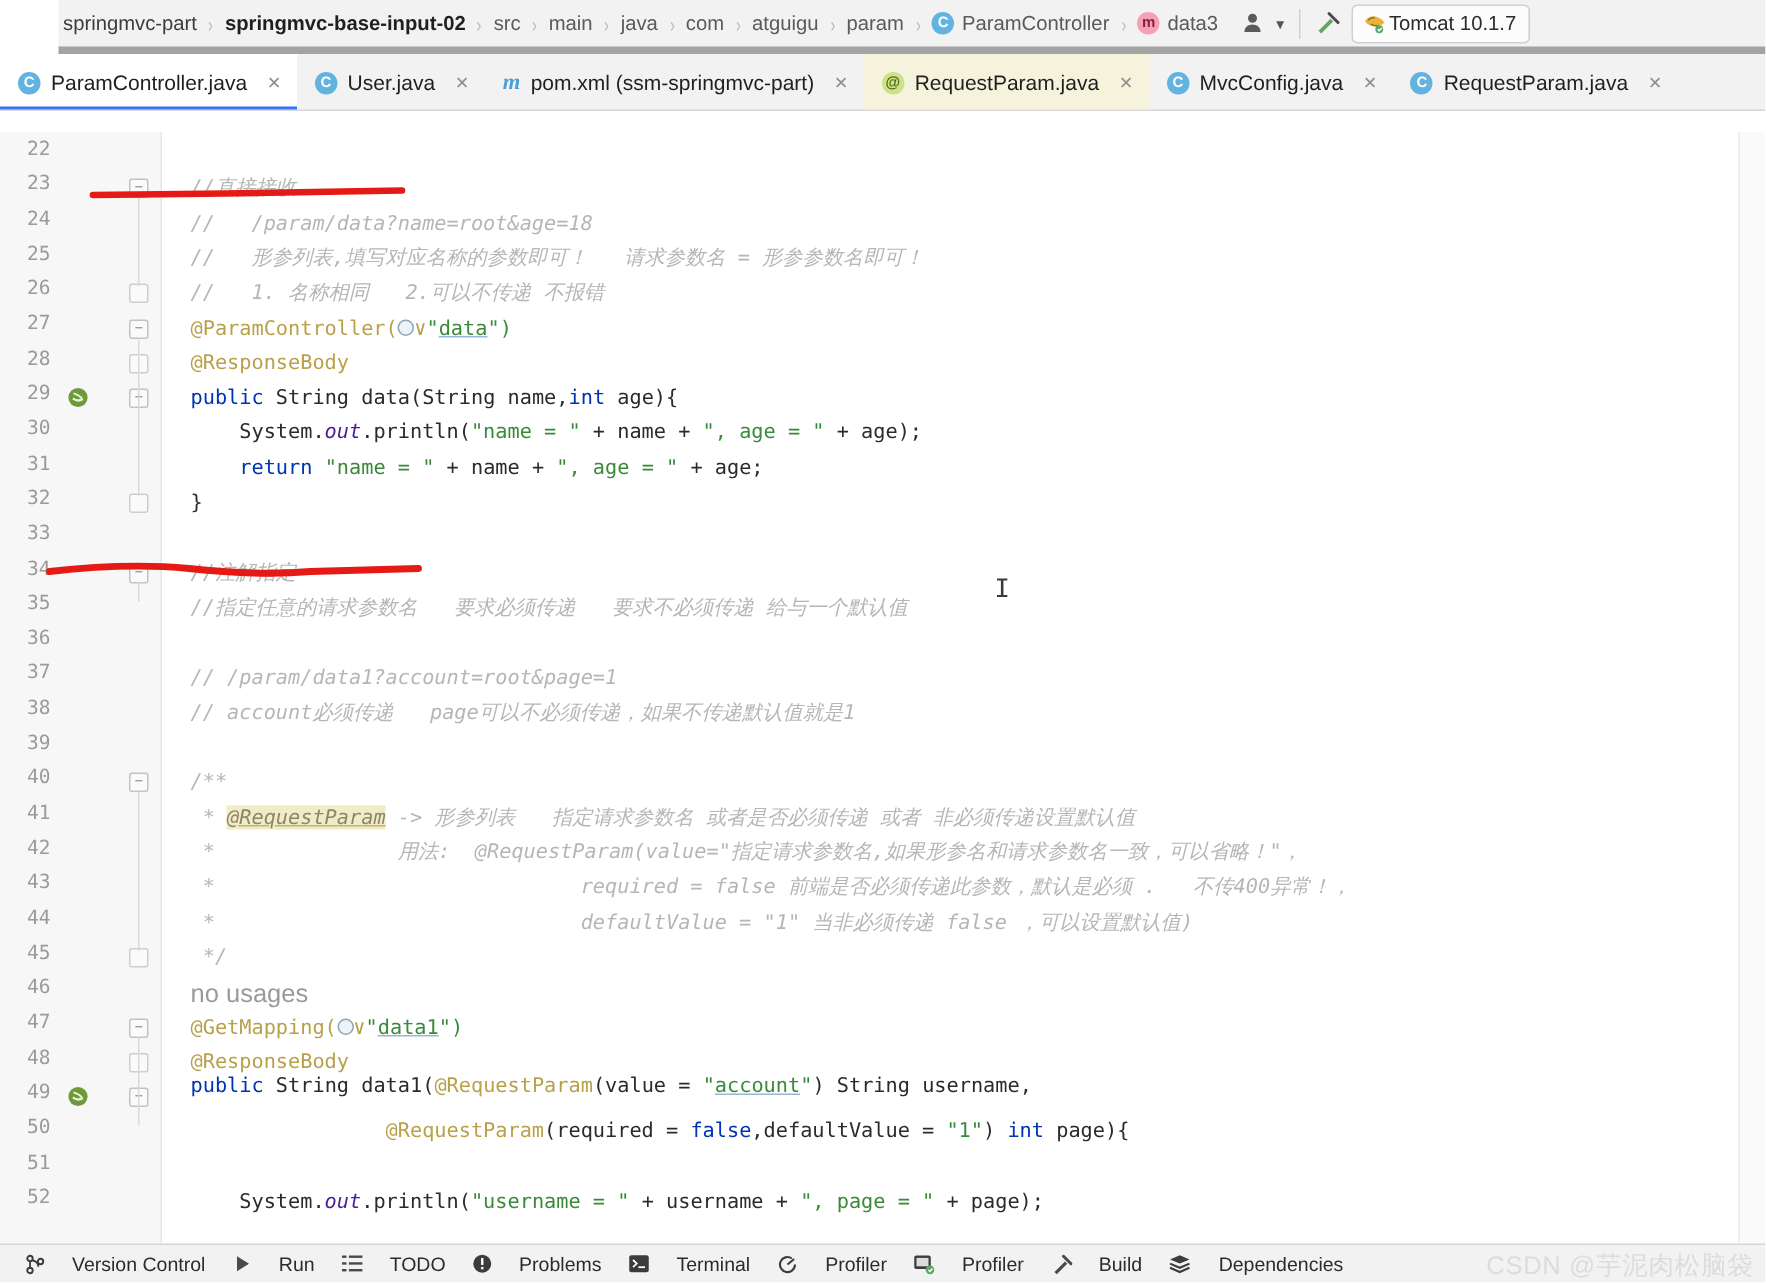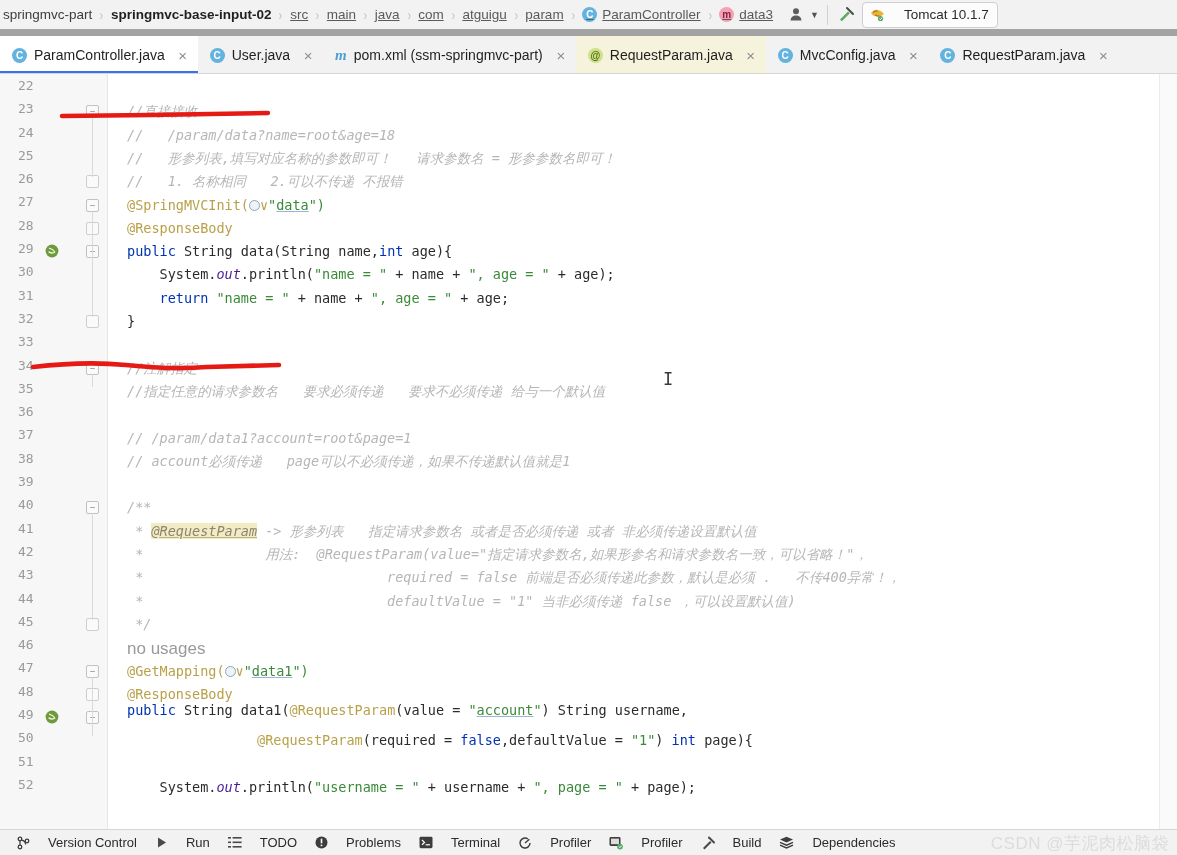--- a/index.html
+++ b/index.html
@@ -17,40 +17,41 @@
     display: flex;
     flex-direction: column;
     background: #ffffff;
   }
 
   
   .navbar {
     height: 36px;
     flex: 0 0 36px;
     background: #f2f2f2;
-    border-bottom: 7px solid #a3a3a3;
+    border-bottom: 5px solid #a3a3a3;
     display: flex;
     align-items: center;
     padding: 0 4px 0 0;
     font-size: 13.5px;
     color: #2b2b2b;
     position: relative;
     overflow: hidden;
     white-space: nowrap;
+    margin-left: 39px;
   }
   .crumb {
     display: inline-flex;
     align-items: center;
     gap: 5px;
     padding: 2px 3px;
     color: #3c3c3c;
     height: 24px;
   }
   .crumb.bold { font-weight: bold; color: #1f1f1f; }
-  .crumb.dim { color: #5a5a5a; text-decoration: underline; }
+  .crumb.dim { color: #5a5a5a; }
   .sep {
     color: #b9b9b9;
     font-size: 14px;
     padding: 0 4px;
     transform: scaleX(0.7);
     display: inline-block;
   }
   .badge-c, .badge-m, .badge-at {
     width: 15px; height: 15px; border-radius: 50%;
     display: inline-flex; align-items: center; justify-content: center;
@@ -60,21 +61,21 @@
   .badge-c { background: #62b3e0; }
   .badge-m { background: #f4a0b5; color: #8b1f3d; }
   .nav-icon {
     display: inline-flex; align-items: center; justify-content: center;
     width: 22px; height: 22px;
   }
   .vdiv {
     width: 1px; height: 20px; background: #d0d0d0; margin: 0 8px;
   }
   .run-config {
-    display: inline-flex; align-items: center; gap: 18px;
+    display: inline-flex; align-items: center; gap: 1px;
     border: 1px solid #cfcfcf; border-radius: 4px;
     background: #fcfcfc;
     padding: 3px 8px 3px 6px;
     height: 26px; margin-left: 4px;
     font-size: 13.5px;
   }
 
   
   .tabbar {
     height: 38px; flex: 0 0 38px;
@@ -115,20 +116,21 @@
     font-size: 10px; font-weight: bold;
   }
 
   
   .editor {
     flex: 1 1 auto;
     position: relative;
     background: #ffffff;
     overflow: hidden;
     display: flex;
+    margin-top: 14px;
   }
   .gutter {
     width: 78px; flex: 0 0 78px;
     background: #f7f7f7;
     position: relative;
   }
   .fold-rail {
     width: 30px; flex: 0 0 30px;
     background: #f7f7f7;
     border-right: 1px solid #e6e6e6;
@@ -432,21 +434,21 @@
         </div>
     </div>
 
     <div class="code-area">
       <div id="codelines">
           <div class="codeline" style="top: 3px; padding-left: 19px;"></div>
           <div class="codeline" style="top: 26.3px; padding-left: 19px;"><span class="cmt">//直接接收</span></div>
           <div class="codeline" style="top: 49.6px; padding-left: 19px;"><span class="cmt">//   /param/data?name=root&amp;age=18</span></div>
           <div class="codeline" style="top: 72.9px; padding-left: 19px;"><span class="cmt">//   形参列表,填写对应名称的参数即可！   请求参数名 = 形参参数名即可！</span></div>
           <div class="codeline" style="top: 96.2px; padding-left: 19px;"><span class="cmt">//   1. 名称相同   2.可以不传递 不报错</span></div>
-          <div class="codeline" style="top: 119.5px; padding-left: 19px;"><span class="anno">@SpringMVCInit(</span><span class="globe"></span><span class="anno">∨</span><span class="str">"</span><span class="str ul">data</span><span class="str">")</span></div>
+          <div class="codeline" style="top: 119.5px; padding-left: 19px;"><span class="anno">@ParamController(</span><span class="globe"></span><span class="anno">∨</span><span class="str">"</span><span class="str ul">data</span><span class="str">")</span></div>
           <div class="codeline" style="top: 142.8px; padding-left: 19px;"><span class="anno">@ResponseBody</span></div>
           <div class="codeline" style="top: 166.1px; padding-left: 19px;"><span class="kw">public </span><span class="plain">String </span><span class="plain">data(</span><span class="plain">String </span><span class="plain">name,</span><span class="kw">int </span><span class="plain">age){</span></div>
           <div class="codeline" style="top: 189.4px; padding-left: 19px;"><span class="plain">    System.</span><span class="stat">out</span><span class="plain">.println(</span><span class="str">"name = "</span><span class="plain"> + name + </span><span class="str">", age = "</span><span class="plain"> + age);</span></div>
           <div class="codeline" style="top: 212.7px; padding-left: 19px;"><span class="plain">    </span><span class="kw">return </span><span class="str">"name = "</span><span class="plain"> + name + </span><span class="str">", age = "</span><span class="plain"> + age;</span></div>
           <div class="codeline" style="top: 236px; padding-left: 19px;"><span class="plain">}</span></div>
           <div class="codeline" style="top: 259.3px; padding-left: 19px;"></div>
           <div class="codeline" style="top: 282.6px; padding-left: 19px;"><span class="cmt">//注解指定</span></div>
           <div class="codeline" style="top: 305.9px; padding-left: 19px;"><span class="cmt">//指定任意的请求参数名   要求必须传递   要求不必须传递 给与一个默认值</span></div>
           <div class="codeline" style="top: 329.2px; padding-left: 19px;"></div>
           <div class="codeline" style="top: 352.5px; padding-left: 19px;"><span class="cmt">// /param/data1?account=root&amp;page=1</span></div>

